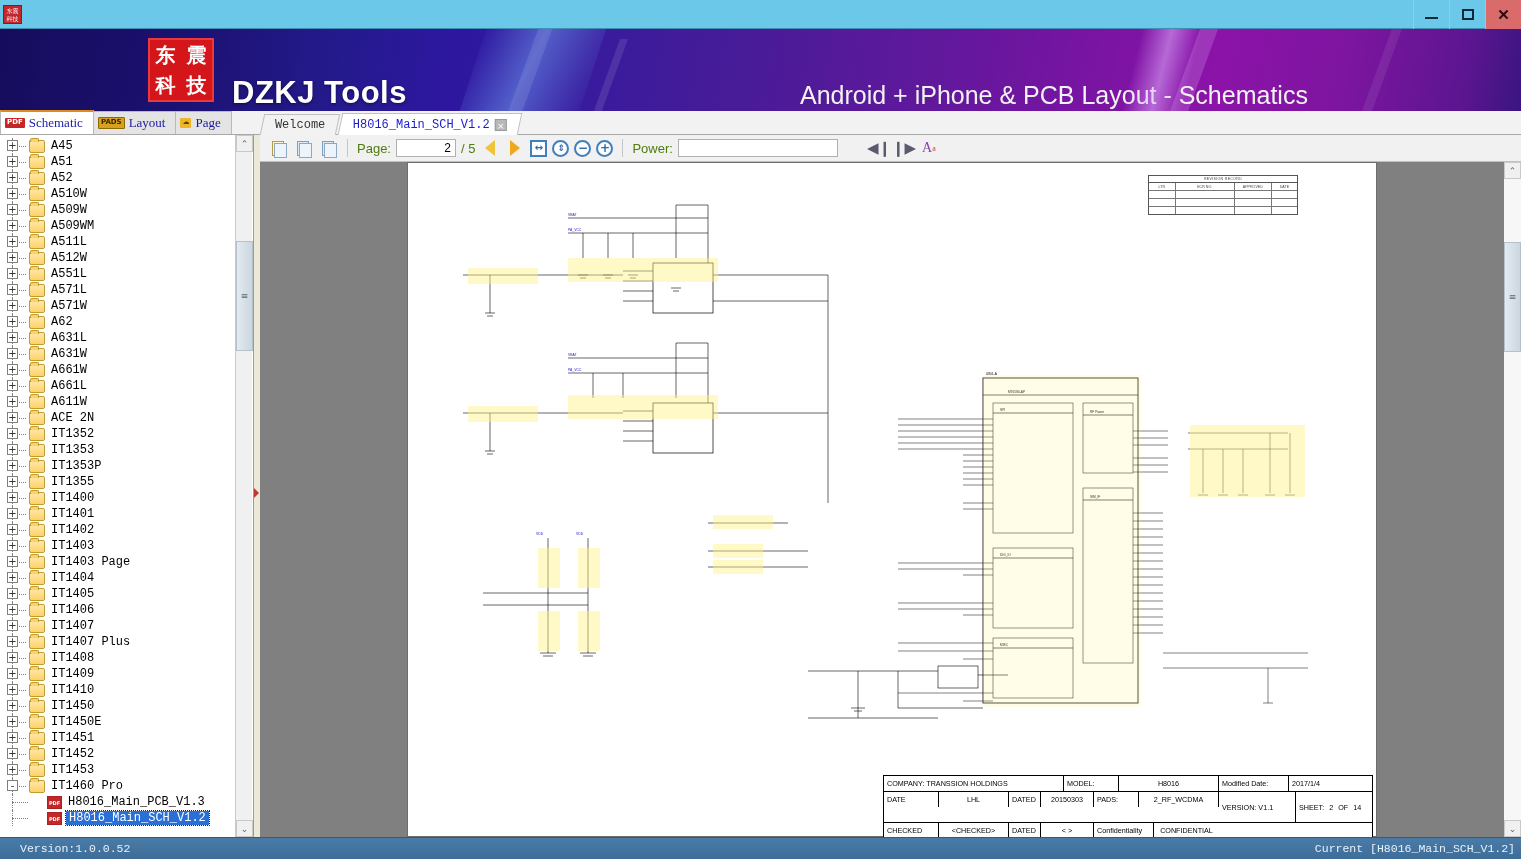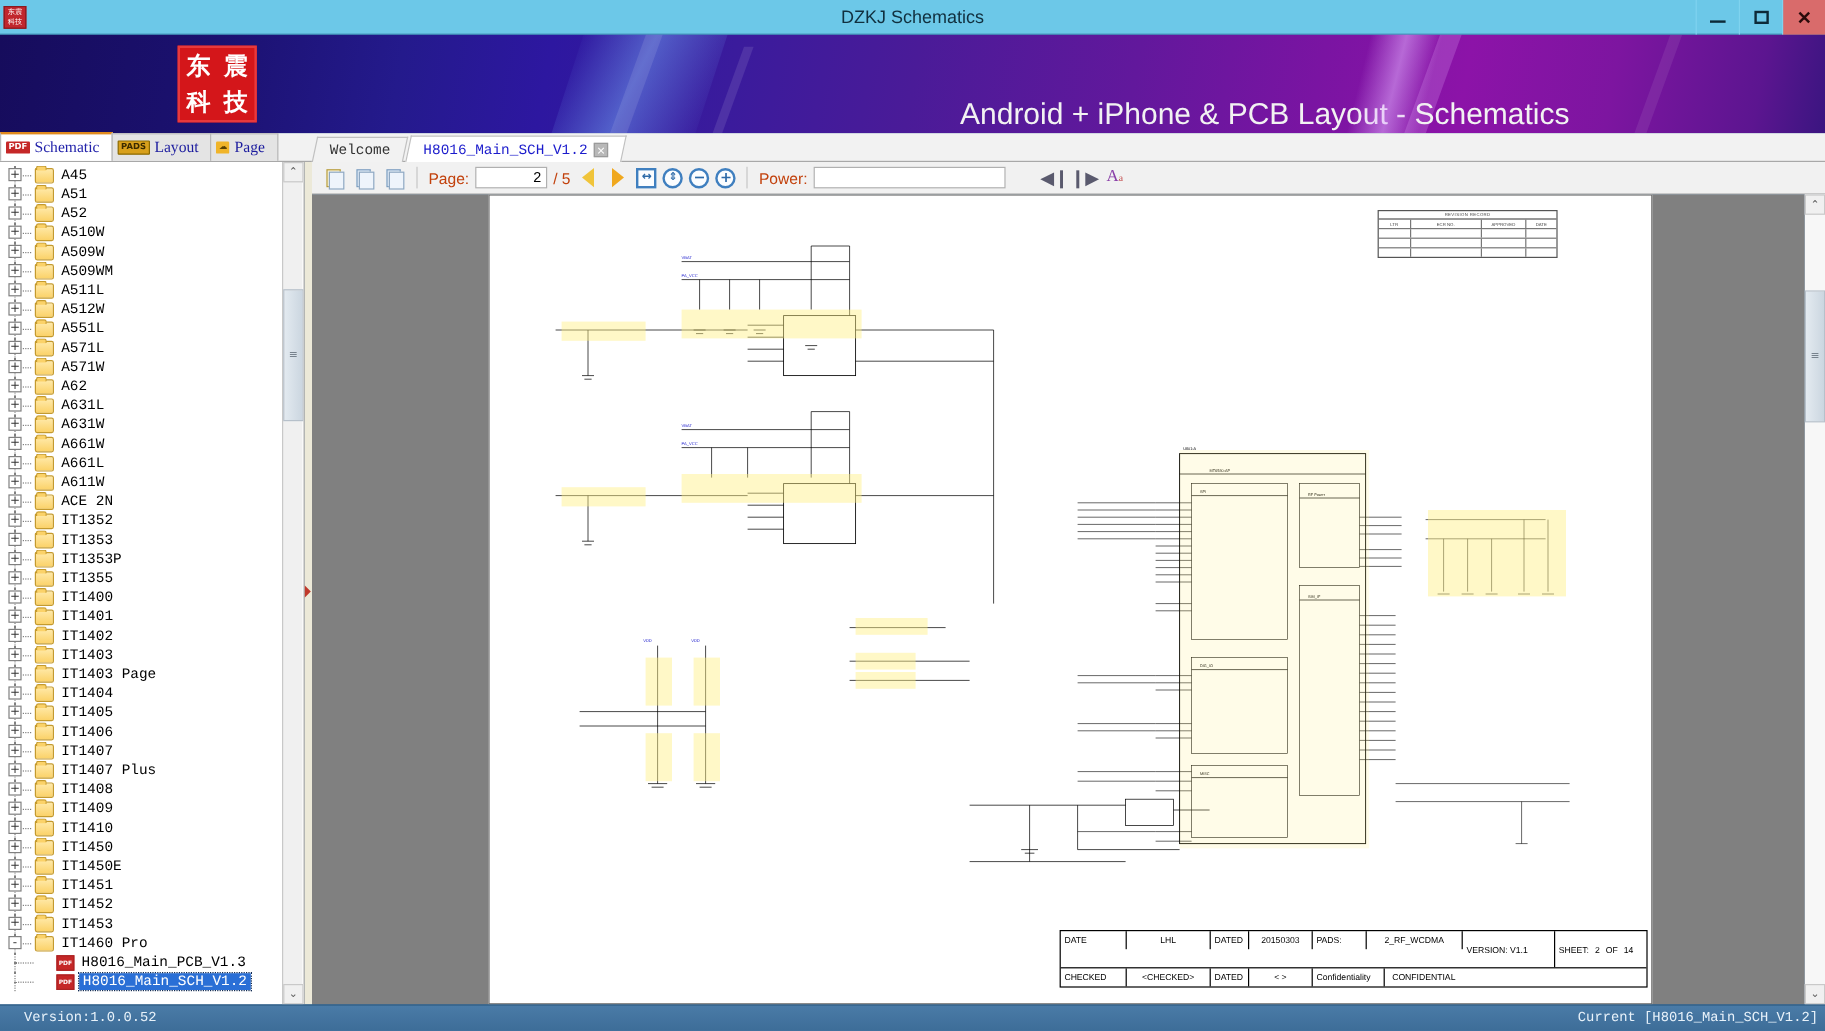--- a/index.html
+++ b/index.html
@@ -230,21 +230,21 @@
   .doc-glyph {
     width: 12px; height: 15px; background: #fdf6d8; border: 1px solid #b39b3e;
     position: relative;
   }
   .doc-glyph.blue { background:#dce9f7; border-color:#7f9fbf; }
   .doc-glyph::after{
     content:""; position:absolute; right:-4px; bottom:-3px;
     width:11px; height:13px; background:#eef4fb; border:1px solid #8fa8c2;
   }
   .tb-sep { width:1px; height:18px; background:#c6c6c6; margin:0 4px; }
-  .tb-label { font-size: 13px; color: #c2410c; font-family:"Liberation Sans",sans-serif;}
+  .tb-label { font-size: 13px; color: #4d7c0f; font-family:"Liberation Sans",sans-serif;}
   #pageinput {
     width: 60px; height: 18px; border: 1px solid #b0b0b0; background:#fff;
     font-size: 12px; text-align: right; padding-right: 4px; color:#000;
     font-family:"Liberation Sans",sans-serif;
   }
   .tri {
     width:0;height:0;border-top:8px solid transparent;border-bottom:8px solid transparent;
   }
   .tri.left { border-right: 10px solid #f0c43a; }
   .tri.right { border-left: 10px solid #f0a81e; }
@@ -328,21 +328,20 @@
   }
   #status-left { margin-left: 20px; }
   #status-right { position:absolute; right: 6px; }
   .hl { position:absolute; background: rgba(255,240,130,.45); }
 </style>
 </head>
 <body>
 
 <div id="titlebar">
   <div id="app-icon">东震<br>科技</div>
-  <div id="titlebar-title">DZKJ Schematics</div>
   <div id="win-controls">
     <div class="win-btn">
         <div class="minbox"></div>
       </div>
     <div class="win-btn">
         <div class="maxbox"></div>
       </div>
     <div class="win-btn close">✕</div>
   </div>
 </div>
@@ -351,20 +350,21 @@
   <div class="ray" style="left:520px;top:-10px;width:14px;height:120px;"></div>
   <div class="ray" style="left:600px;top:10px;width:8px;height:110px;"></div>
   <div class="ray" style="left:1180px;top:-10px;width:18px;height:130px;background:rgba(230,180,255,.22);"></div>
   <div class="ray" style="left:1370px;top:0px;width:10px;height:120px;background:rgba(255,255,255,.08);"></div>
   <div id="banner-logo">
     <span>东</span>
     <span>震</span>
     <span>科</span>
     <span>技</span>
   </div>
+  <div id="banner-title">DZKJ Tools</div>
   <div id="banner-subtitle">Android + iPhone &amp; PCB Layout - Schematics</div>
 </div>
 
 <div id="maintabs">
   <div class="mtab active">
     <span class="badge pdf">PDF</span>
     <span>Schematic</span>
   </div>
   <div class="mtab">
     <span class="badge pads">PADS</span>
@@ -1010,20 +1010,27 @@
       <div class="rrow">
         <div class="rc" style="width:18%"></div>
           <div class="rc" style="width:40%"></div>
         <div class="rc" style="width:25%"></div>
           <div class="rc" style="width:17%"></div>
       </div>
     </div>
 
     <div id="titleblock">
       <div class="tbrow">
+        <div class="c" style="width:180px">COMPANY: TRANSSION HOLDINGS</div>
+        <div class="c" style="width:55px">MODEL:</div>
+        <div class="c ctr" style="width:100px">H8016</div>
+        <div class="c" style="width:70px">Modified Date:</div>
+        <div class="c" style="width:83px">2017/1/4</div>
+      </div>
+      <div class="tbrow">
         <div class="c" style="width:55px">DATE</div>
         <div class="c ctr" style="width:70px">LHL</div>
         <div class="c" style="width:32px">DATED</div>
         <div class="c ctr" style="width:53px">20150303</div>
         <div class="c" style="width:45px">PADS:</div>
         <div class="c ctr" style="width:80px">2_RF_WCDMA</div>
         <div class="c" style="width:77px;border-bottom:none;height:30px">VERSION: V1.1</div>
         <div class="c" style="width:76px;border-bottom:none;height:30px;gap:5px">
           <span>SHEET:</span>
           <span>2</span>

